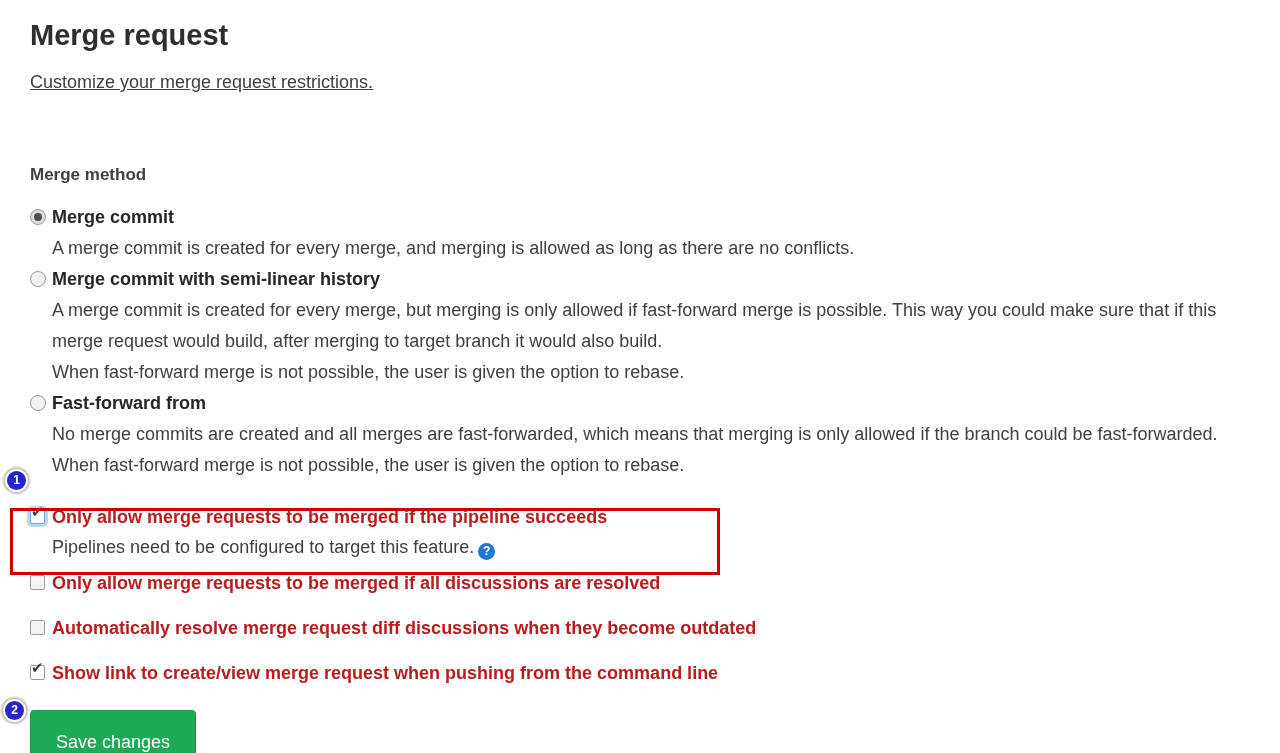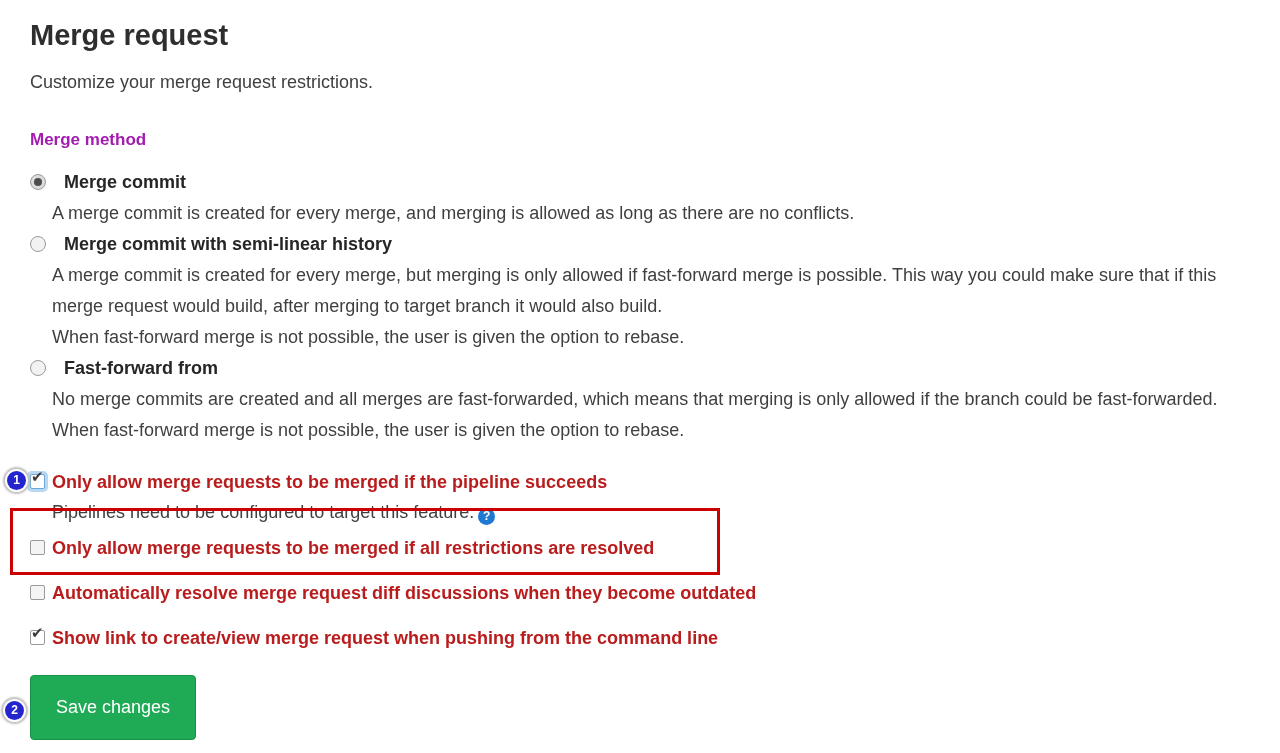--- a/index.html
+++ b/index.html
@@ -23,35 +23,36 @@
     font-size: 29px;
     font-weight: 600;
     color: #2e2e2e;
     line-height: 38px;
   }
   .page-subtitle {
     margin-top: 17px;
     font-size: 18px;
     line-height: 22px;
     color: #404040;
+    text-decoration: underline;
   }
 
   
   .section-label {
-    margin-top: 36px;
+    margin-top: 71px;
     font-size: 17px;
     font-weight: 600;
-    color: #a21caf;
+    color: #404040;
     line-height: 22px;
   }
 
   
   .radio-group { margin-top: 16px; }
   .opt-head { line-height: 31px; font-size: 18px; position: relative; padding-left: 22px; }
-  .opt-label { font-weight: 700; color: #262626; margin-left: 12px; }
+  .opt-label { font-weight: 700; color: #262626; }
   .radio {
     position: absolute;
     left: 0; top: 7px;
     width: 16px; height: 16px;
     border-radius: 50%;
     background: #f2f2f2;
     border: 1px solid #9a9a9a;
     display: inline-block;
   }
   .radio.selected { background: #dcdcdc; }
@@ -203,21 +204,21 @@
       <span class="check-label">Only allow merge requests to be merged if the pipeline succeeds</span>
     </div>
     <div class="check-help">
       <span>Pipelines need to be configured to target this feature.</span><span class="help-icon">?</span>
     </div>
 
     <div class="gap-after-highlight"></div>
 
     <div class="check-row">
       <span class="checkbox"></span>
-      <span class="check-label">Only allow merge requests to be merged if all restrictions are resolved</span>
+      <span class="check-label">Only allow merge requests to be merged if all discussions are resolved</span>
     </div>
 
     <div class="check-row">
       <span class="checkbox"></span>
       <span class="check-label">Automatically resolve merge request diff discussions when they become outdated</span>
     </div>
 
     <div class="check-row">
       <span class="checkbox checked">
           <span class="check-glyph">✔</span>

